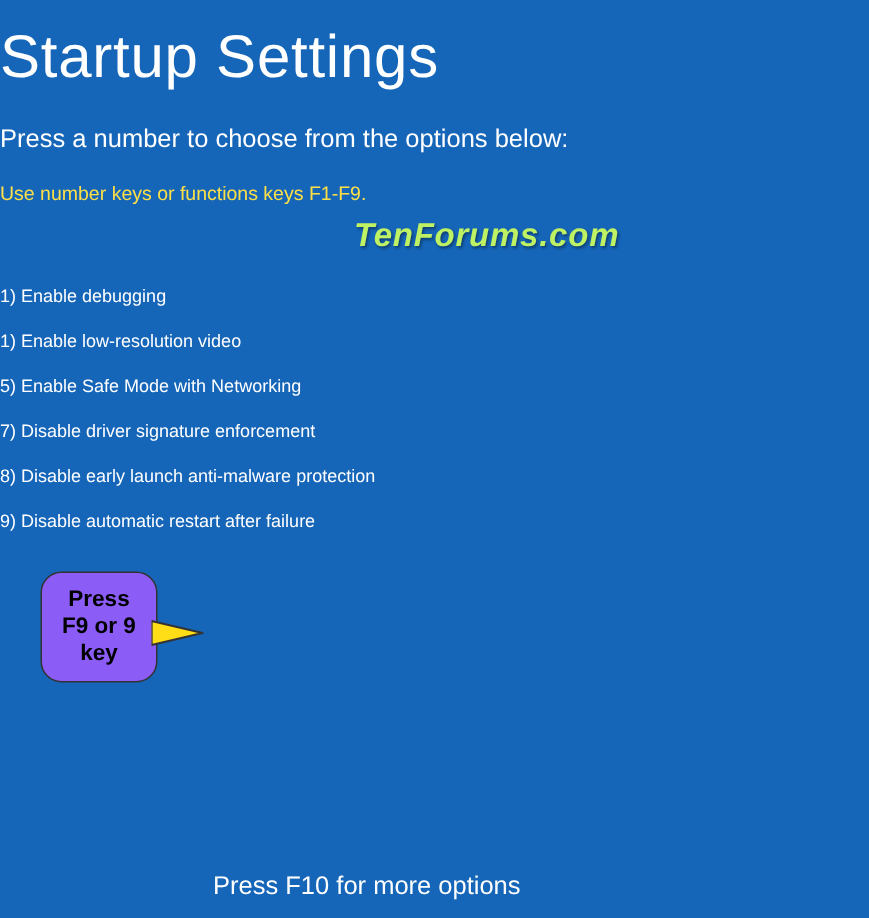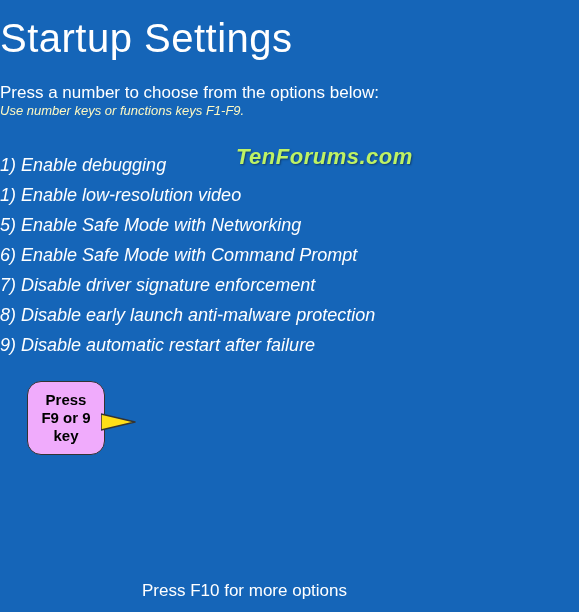--- a/index.html
+++ b/index.html
@@ -21,66 +21,65 @@
     }
     .title {
       font-size: 40px;
       font-weight: 300;
       letter-spacing: 0.5px;
       margin-bottom: 22px;
     }
     .subtitle {
       font-size: 17px;
       font-weight: 400;
+      margin-bottom: 18px;
     }
     .hint {
       font-size: 13px;
       font-weight: 400;
-      color: #fef9c3;
-      margin-bottom: 32px;
-      font-style: italic;
+      color: #fde047;
+      margin-bottom: 46px;
     }
     .watermark {
       position: absolute;
       left: 236px;
       top: 144px;
       font-family: Arial, sans-serif;
       font-size: 22px;
       font-weight: bold;
       font-style: italic;
       color: #bef264;
       text-shadow: 1px 1px 2px rgba(0,0,0,0.4);
       letter-spacing: 0.5px;
     }
     .options {
       list-style: none;
     }
     .options li {
-      font-size: 18px;
+      font-size: 12px;
       font-weight: 400;
       line-height: 30px;
-      font-style: italic;
     }
     .footer {
       position: absolute;
       left: 142px;
       bottom: 8px;
     }
     .footer div {
       font-size: 17px;
       font-weight: 400;
       line-height: 26px;
     }
     .callout {
       position: absolute;
       left: 27px;
       top: 381px;
       width: 78px;
       height: 74px;
-      background: #f0abfc;
+      background: #8b5cf6;
       border: 1.5px solid #333;
       border-radius: 14px;
       display: flex;
       align-items: center;
       justify-content: center;
       text-align: center;
       color: #000;
       font-family: Arial, sans-serif;
       font-size: 15px;
       font-weight: bold;
@@ -104,21 +103,20 @@
 <body>
 
 <div class="content">
   <h1 class="title">Startup Settings</h1>
   <div class="subtitle">Press a number to choose from the options below:</div>
   <div class="hint">Use number keys or functions keys F1-F9.</div>
   <ul class="options">
     <li>1) Enable debugging</li>
     <li>1) Enable low-resolution video</li>
     <li>5) Enable Safe Mode with Networking</li>
-    <li>6) Enable Safe Mode with Command Prompt</li>
     <li>7) Disable driver signature enforcement</li>
     <li>8) Disable early launch anti-malware protection</li>
     <li>9) Disable automatic restart after failure</li>
   </ul>
 </div>
 
 <div class="watermark">TenForums.com</div>
 
 <div class="footer">
   <div>Press F10 for more options</div>

